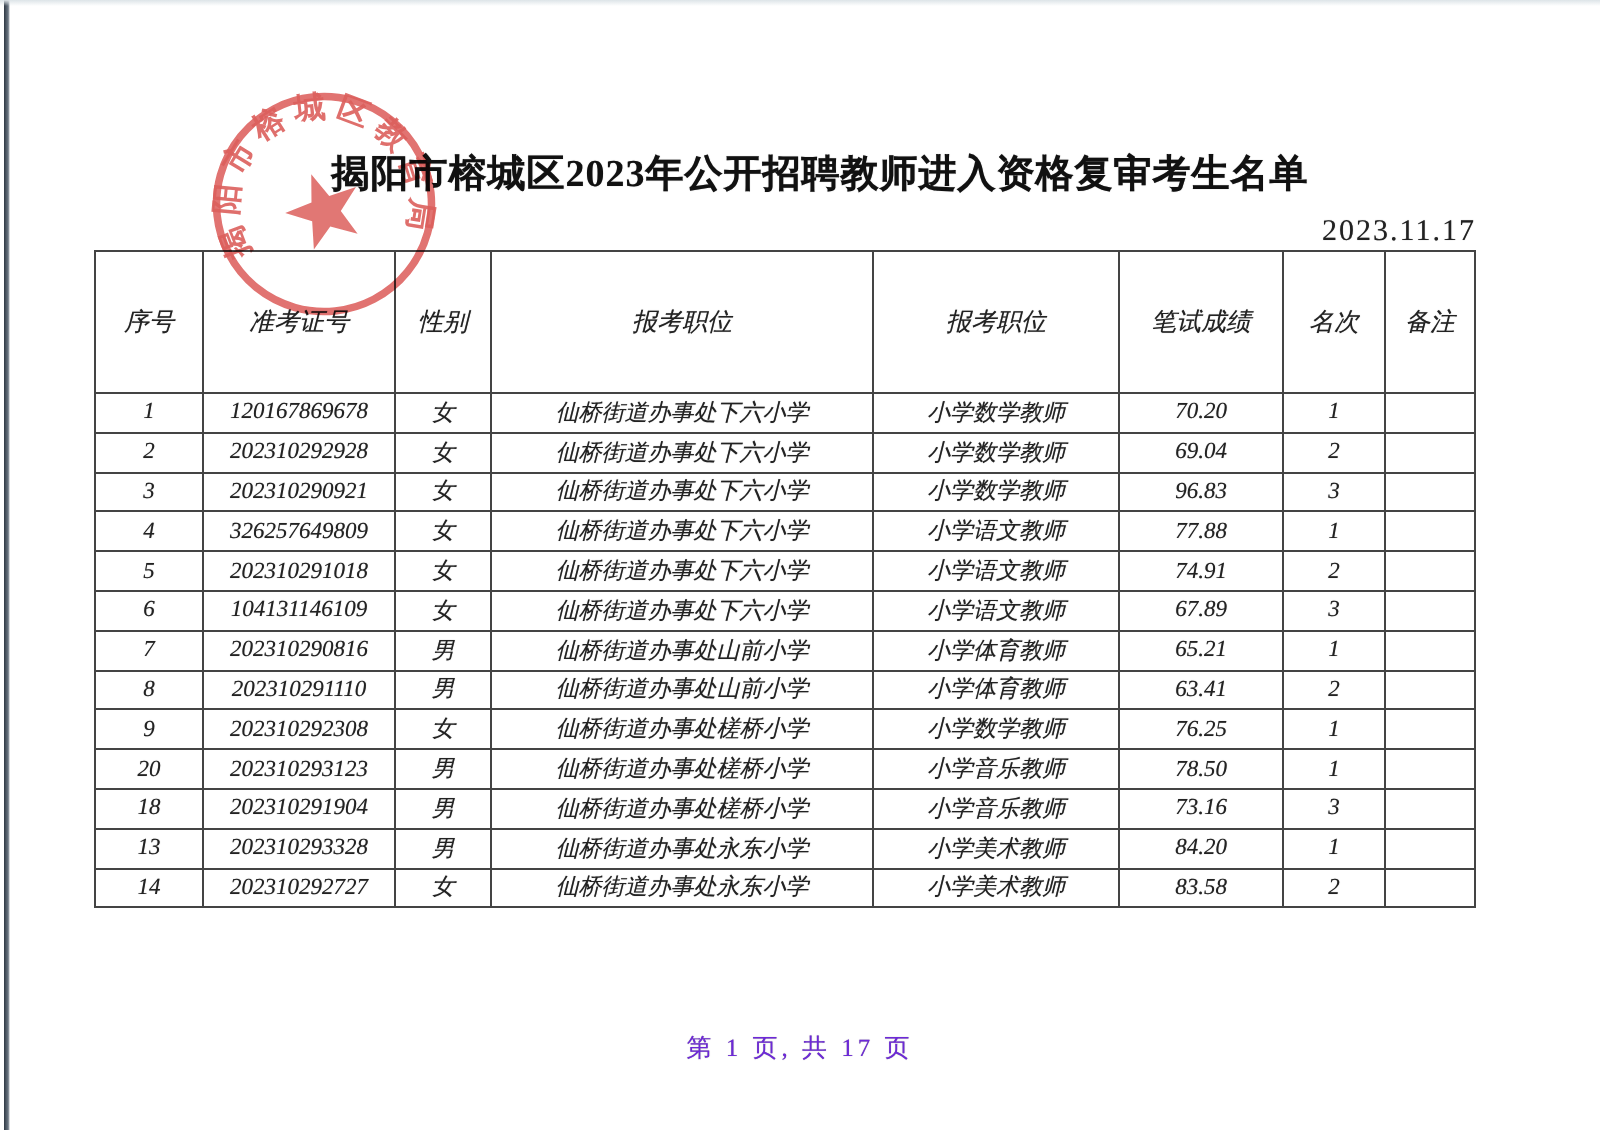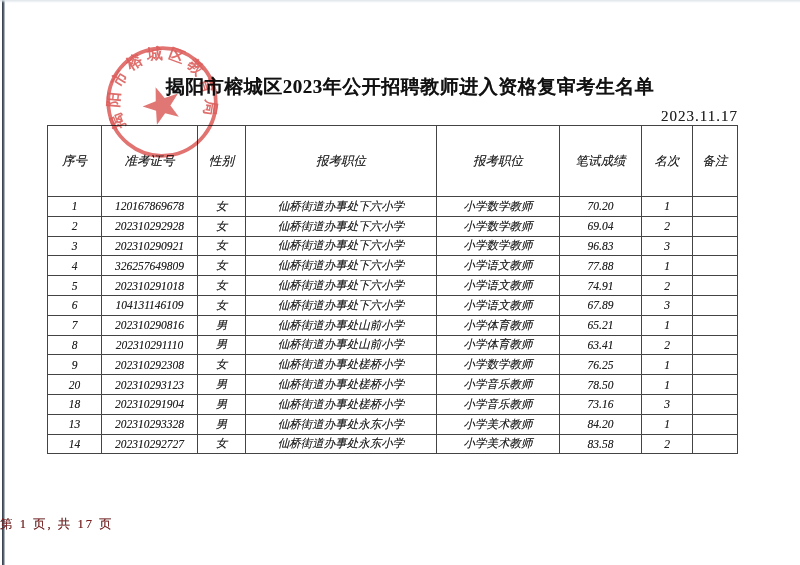--- a/index.html
+++ b/index.html
@@ -47,21 +47,21 @@
     font-weight:normal;
   }
   table.roster thead th{height:70px;font-size:12.5px;}
   table.roster tbody td{height:18.8px;}
   
   table.roster, .doc-title, .doc-date, .doc-footer{
     text-shadow:0 0 0.4px rgba(40,40,40,0.55);
   }
   .doc-footer{
     position:absolute;top:516px;left:0;right:0;
-    font-size:12.5px;color:#7f1d1d;letter-spacing:2px;
+    text-align:center;font-size:12.5px;color:#6d28d9;letter-spacing:2px;
   }
 </style>
 </head>
 <body>
 
 <div class="page">
 
   <div class="scan-edge-left"></div>
   <div class="scan-edge-top"></div>
 

